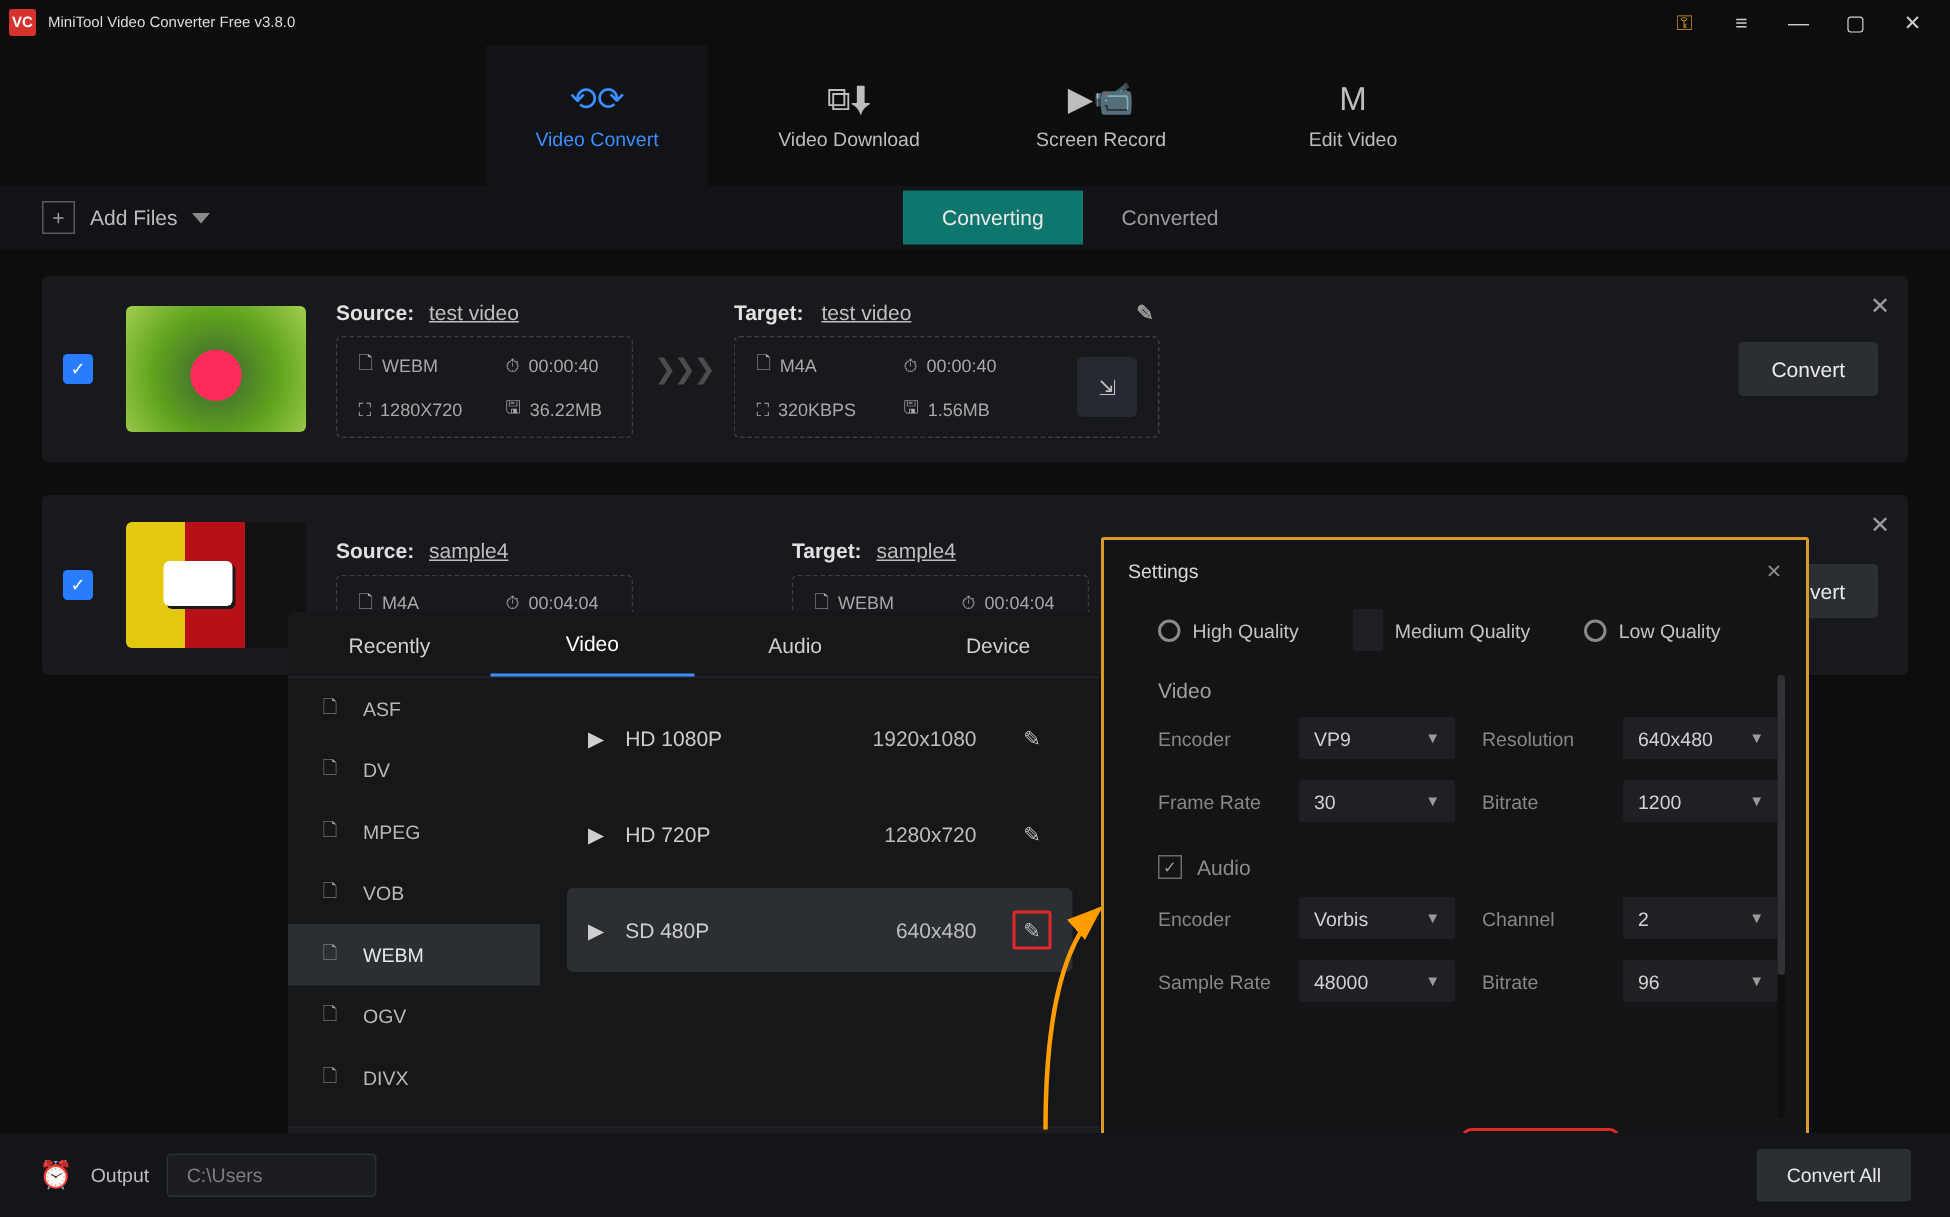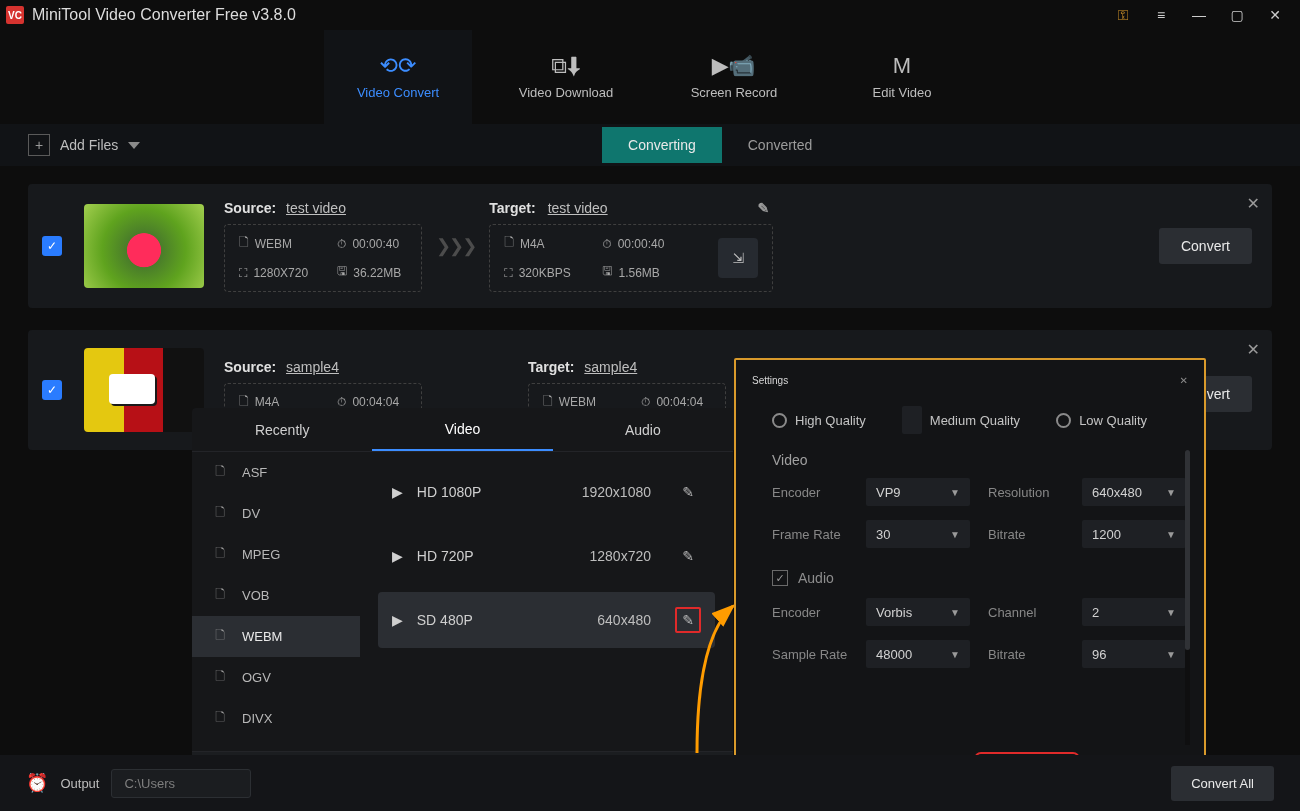--- a/index.html
+++ b/index.html
@@ -1,19 +1,19 @@
 <!DOCTYPE html>
 <html><head>
 <meta charset="utf-8">
 <style>
   * { margin:0; padding:0; box-sizing:border-box; font-family:"Segoe UI","Microsoft YaHei",Arial,sans-serif; }
   body { background:#0d0d0d; width:1300px; height:811px; color:#cfcfcf; font-size:14px; overflow:hidden; position:relative; }
   .titlebar { height:30px; background:#0d0d0d; display:flex; align-items:center; padding:0 6px; }
   .titlebar .logo { width:18px; height:18px; background:#d6332f; border-radius:2px; display:flex; align-items:center; justify-content:center; color:#fff; font-size:10px; font-weight:bold; margin-right:8px; }
-  .titlebar .title { font-size:16px; color:#ddd; }
+  .titlebar .title { font-size:10px; color:#ddd; }
   .titlebar .spacer { flex:1; }
   .winbtn { width:38px; height:30px; display:flex; align-items:center; justify-content:center; color:#ccc; }
   .winbtn.key { color:#d99a2b; font-size:14px; }
   .topnav { height:94px; background:#0d0d0d; display:flex; justify-content:center; gap:20px; }
   .topnav .item { width:148px; display:flex; flex-direction:column; align-items:center; justify-content:center; gap:8px; color:#bdbdbd; font-size:13px; }
   .topnav .item.active { background:#111316; color:#3c8dff; }
   .topnav .glyph { font-size:22px; line-height:1; }
   .toolbar { height:42px; background:#111316; display:flex; align-items:center; padding-left:28px; }
   .addfiles { display:flex; align-items:center; gap:10px; color:#bdbdbd; }
   .addfiles .plus { width:22px; height:22px; border:1px solid #5a5a5a; display:flex; align-items:center; justify-content:center; color:#9a9a9a; }
@@ -57,21 +57,21 @@
   .reso.active { background:#2b2e33; }
   .reso .nm { flex:1; }
   .reso .dim { color:#bdbdbd; margin-right:10px; }
   .reso .ed { width:26px; height:26px; display:flex; align-items:center; justify-content:center; color:#bdbdbd; }
   .reso.active .ed { border:2px solid #e02a2a; border-radius:2px; }
   .pfoot { border-top:1px solid #232428; height:54px; display:flex; align-items:center; justify-content:center; background:#1b1d20; }
   .cc { border:2px solid #e02a2a; color:#e9e9e9; padding:8px 22px; border-radius:2px; display:flex; align-items:center; gap:6px; }
 
   
   .modal { position:absolute; left:734px; top:358px; width:472px; height:445px; background:#131416; border:2px solid #d99a2b; border-radius:2px; display:flex; flex-direction:column; }
-  .mtop { height:40px; display:flex; align-items:center; padding:0 16px; color:#d8d8d8; font-size:10px; }
+  .mtop { height:40px; display:flex; align-items:center; padding:0 16px; color:#d8d8d8; font-size:13px; }
   .mtop .x { margin-left:auto; color:#8a8a8a; }
   .minner { flex:1; padding:6px 36px 0 36px; overflow:auto; position:relative; }
   .sec { color:#a0a0a0; font-size:14px; margin:12px 0 10px 0; }
   .radios { display:flex; gap:36px; color:#c4c4c4; font-size:13px; margin-bottom:18px; }
   .radio { display:flex; align-items:center; gap:8px; }
   .rd { width:15px; height:15px; border:2px solid #8a8a8a; border-radius:50%; display:flex; align-items:center; justify-content:center; }
   .rd.sel::after { content:""; width:7px; height:7px; background:#e0e0e0; border-radius:50%; }
   .grid { display:grid; grid-template-columns:76px 104px 76px 104px; gap:14px 18px; align-items:center; font-size:13px; color:#878787; }
   .sel { background:#1e2024; border:none; height:28px; display:flex; align-items:center; justify-content:space-between; padding:0 10px; color:#d2d2d2; border-radius:2px; }
   .sel .cv { font-size:10px; color:#9a9a9a; }
@@ -244,20 +244,21 @@
     </div>
     <div class="convbtn" style="position:absolute;right:20px;top:46px"><span>Convert</span></div>
   </div>
 </div>
 
 <div class="popover">
   <div class="ptabs">
     <div class="pt">Recently</div>
     <div class="pt active">Video</div>
     <div class="pt">Audio</div>
+    <div class="pt">Device</div>
   </div>
   <div class="pbody">
     <div class="side">
       <div class="sitem">
           <span class="ic">🗋</span>
           <span>ASF</span>
         </div>
       <div class="sitem">
           <span class="ic">🗋</span>
           <span>DV</span>

